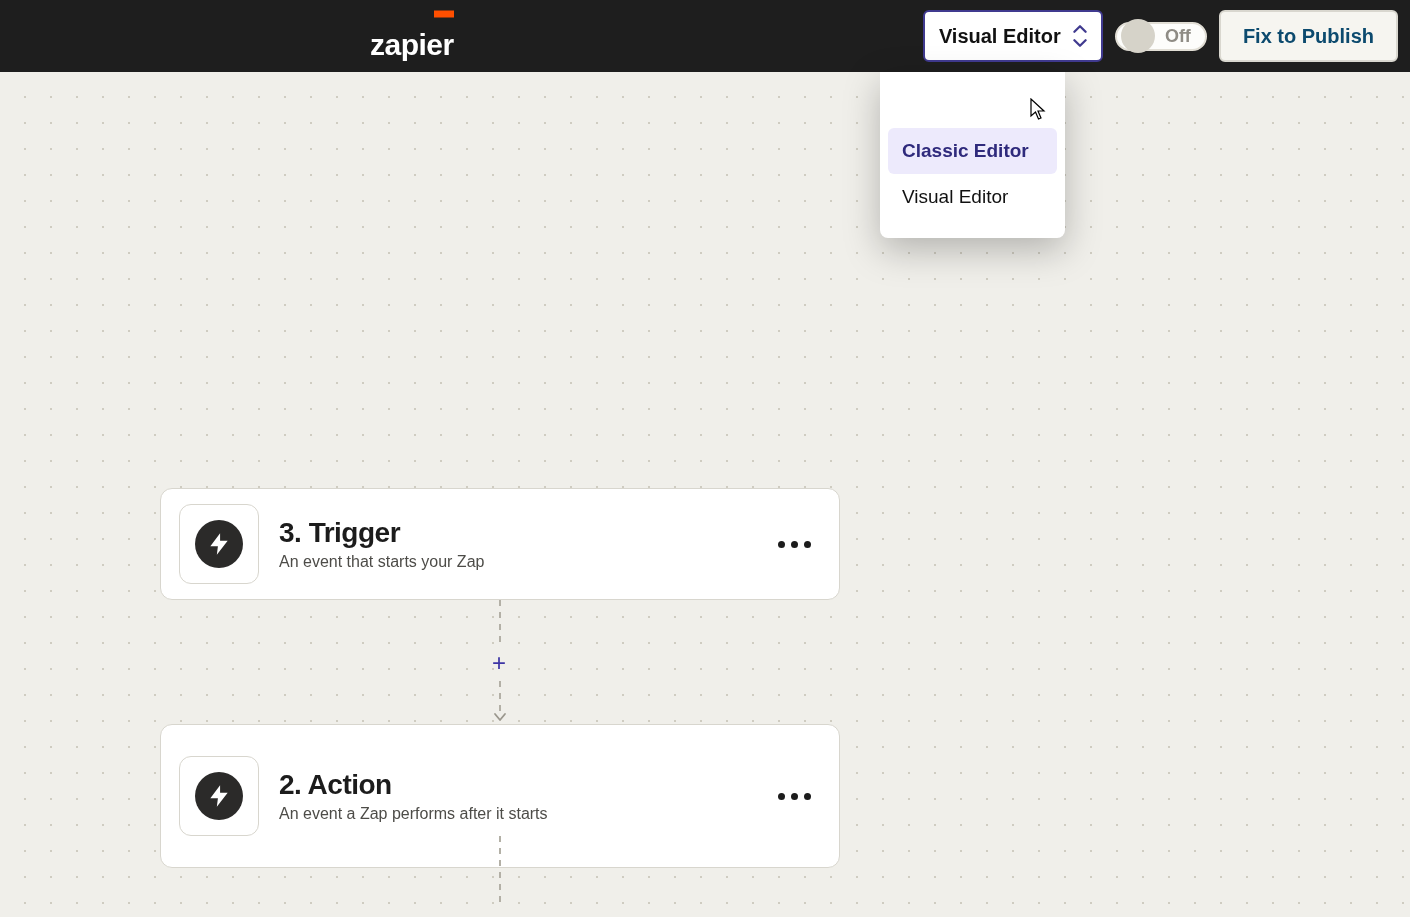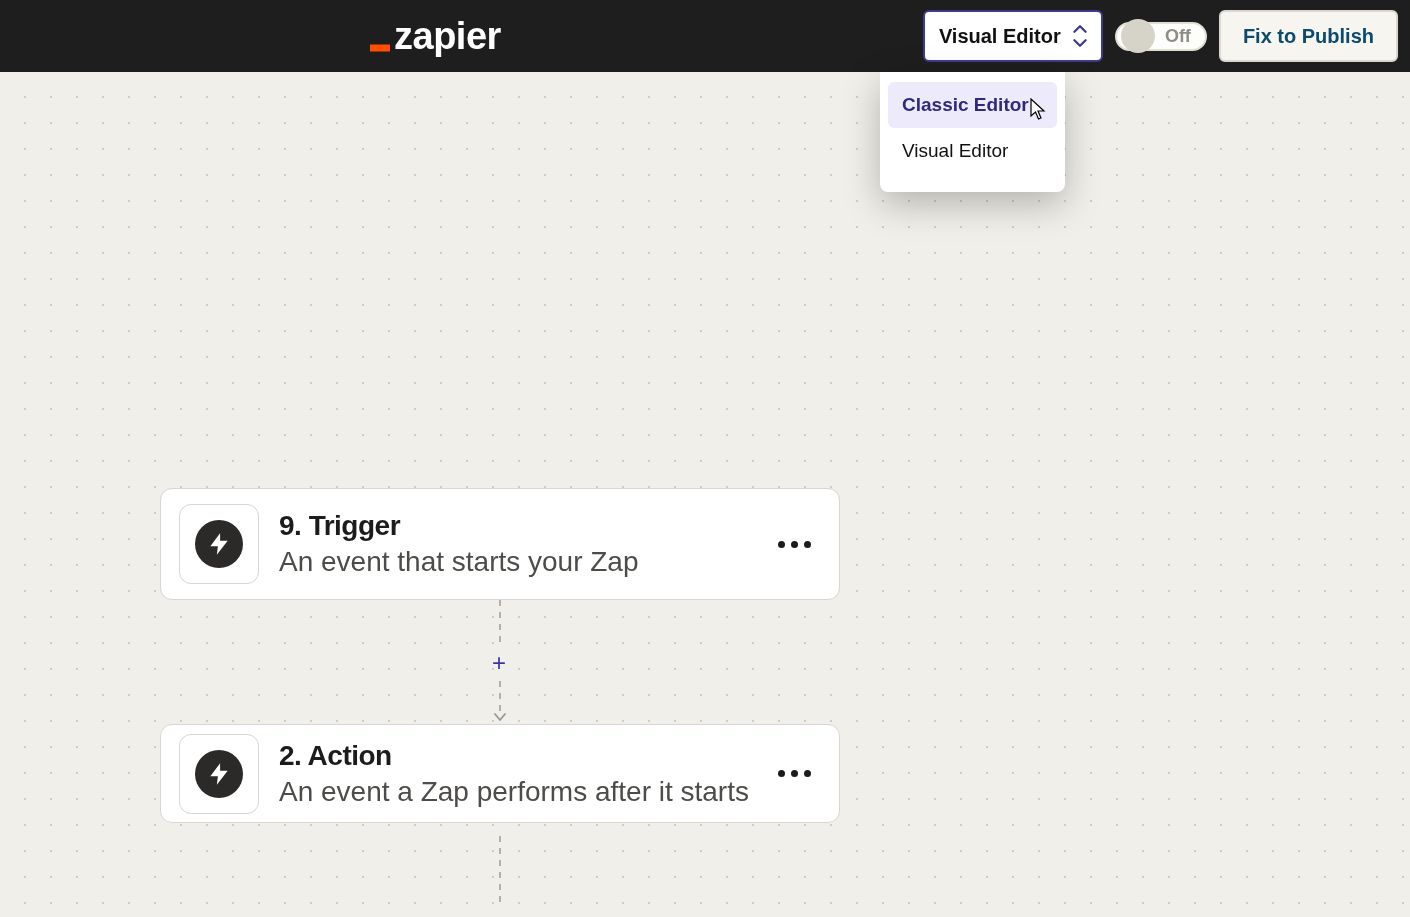--- a/index.html
+++ b/index.html
@@ -19,22 +19,23 @@
   .logo {
     position: absolute;
     left: 370px;
     top: 50%;
     transform: translateY(-50%);
     display: flex;
     align-items: flex-end;
     gap: 4px;
     color: #fff;
     font-weight: 800;
-    font-size: 38px;
+    font-size: 30px;
     letter-spacing: -0.5px;
+    flex-direction: column;
   }
   .logo .underscore {
     display: inline-block;
     width: 20px;
     height: 7px;
     background: #ff4f00;
     margin-bottom: 6px;
   }
   .header-right {
     position: absolute;
@@ -80,20 +81,21 @@
     font-size: 19px;
     font-weight: 500;
     color: #111;
     border-radius: 6px;
     cursor: pointer;
   }
   .dropdown-item.active {
     background: #edeafc;
     color: #2f2a7c;
     font-weight: 600;
+    margin-top: 46px;
   }
   .cursor {
     position: absolute;
     left: 1030px;
     top: 98px;
     z-index: 40;
     pointer-events: none;
   }
 
   
@@ -154,39 +156,39 @@
     left: 160px;
     width: 680px;
     background: #fff;
     border: 1.5px solid #d8d6ce;
     border-radius: 12px;
     display: flex;
     align-items: center;
     padding: 14px 18px;
   }
   .step-card.trigger { top: 416px; height: 112px; }
-  .step-card.action  { top: 652px; height: 99px; }
+  .step-card.action  { top: 652px; height: 144px; }
 
   .step-icon {
     width: 80px; height: 80px;
     border-radius: 12px;
     border: 1.5px solid #d8d6ce;
     display: flex; align-items: center; justify-content: center;
     flex-shrink: 0;
   }
   .bolt-badge {
     width: 48px; height: 48px; border-radius: 50%;
     background: #2b2a29;
     display: flex; align-items: center; justify-content: center;
   }
   .bolt-badge svg { width: 26px; height: 26px; fill: #fff; }
 
   .step-text { margin-left: 20px; flex: 1; }
   .step-title { font-size: 28px; font-weight: 800; color: #1c1c1c; letter-spacing: -0.5px; }
-  .step-desc  { font-size: 28px; font-weight: 500; color: #4d4c48; margin-top: 4px; }
+  .step-desc  { font-size: 16px; font-weight: 500; color: #4d4c48; margin-top: 4px; }
 
   .step-menu {
     display: flex; gap: 6px; padding: 8px 10px;
     cursor: pointer;
   }
   .step-menu .dot { width: 7px; height: 7px; border-radius: 50%; background: #1c1c1c; }
 
   
   .connector {
     position: absolute;
@@ -261,21 +263,21 @@
 
   <div class="step-card trigger">
     <div class="step-icon">
       <div class="bolt-badge">
         <svg viewBox="0 0 24 24">
             <path d="M13 2 L4 14 H11 L10 22 L20 9 H13 Z"></path>
           </svg>
       </div>
     </div>
     <div class="step-text">
-      <div class="step-title">9. Trigger</div>
+      <div class="step-title">3. Trigger</div>
       <div class="step-desc">An event that starts your Zap</div>
     </div>
     <div class="step-menu">
       <span class="dot"></span>
       <span class="dot"></span>
       <span class="dot"></span>
     </div>
   </div>
 
   <div class="connector" style="top:528px; height:45px;"></div>

